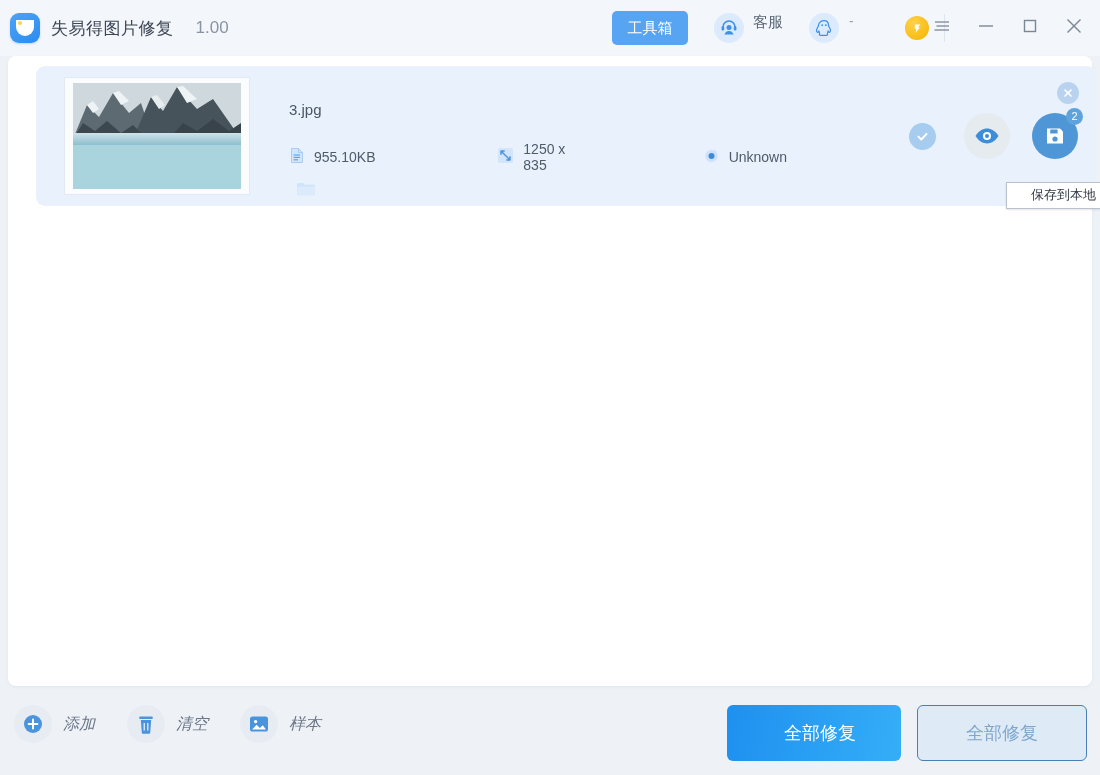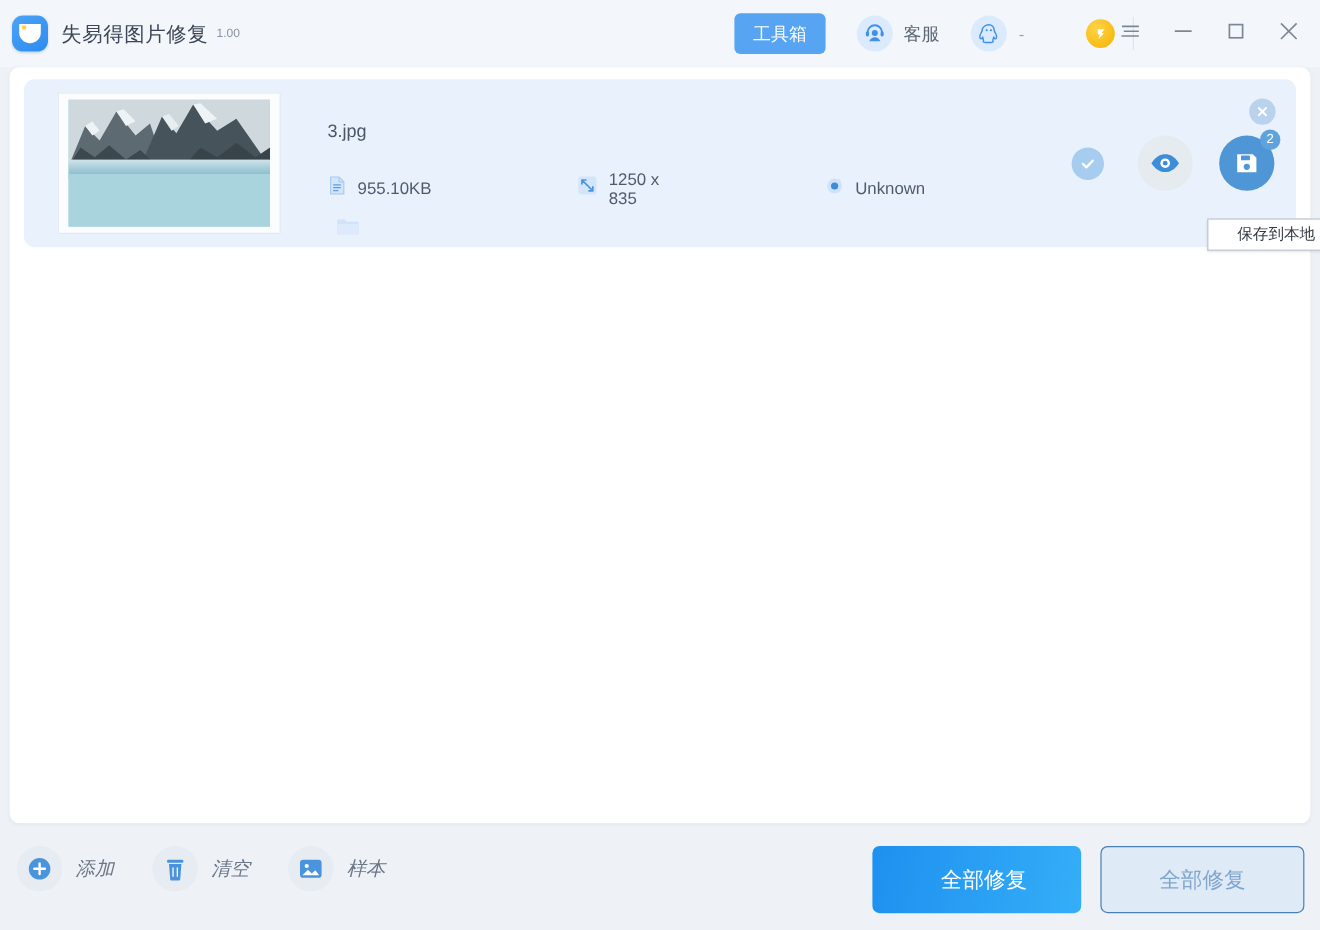--- a/index.html
+++ b/index.html
@@ -38,37 +38,37 @@
   .logo .eye {
     position: absolute; left: 8px; top: 8px;
     width: 4px; height: 4px; border-radius: 50%;
     background: #ffd24d;
   }
   .app-title {
     margin-left: 11px;
     font-size: 17px; color: #3c4656; letter-spacing: .5px;
   }
   .app-version {
-    margin-left: 7px; font-size: 10px; color: #8a93a3;
+    margin-left: 22px; font-size: 17px; color: #8a93a3;
   }
 
   .hdr-center {
     position: absolute; left: 612px; top: 11px;
     display: flex; align-items: center;
   }
   .toolbox-btn {
     width: 76px; height: 34px;
     background: #56a4f2; color: #fff;
     border: none; border-radius: 5px;
     font-size: 15px; font-family: inherit;
     cursor: pointer;
     display: flex; align-items: center; justify-content: center;
   }
   .hdr-item {
-    display: flex; align-items: center;
+    display: flex; 
     margin-left: 26px; cursor: pointer;
   }
   .round-ic {
     width: 30px; height: 30px; border-radius: 50%;
     background: #dbeafd;
     display: flex; align-items: center; justify-content: center;
   }
   .hdr-label {
     margin-left: 9px; font-size: 15px; color: #5b6777;
   }
@@ -99,21 +99,21 @@
   
   .panel {
     position: absolute; left: 8px; top: 56px;
     width: 1084px; height: 630px;
     background: #ffffff;
     border-radius: 8px;
     box-shadow: 0 1px 3px rgba(120,140,170,.10);
   }
 
   .file-card {
-    position: absolute; left: 12px; top: 10px;
+    position: absolute; left: 28px; top: 10px;
     width: 1060px; height: 140px;
     background: #e9f1fd;
     border-radius: 9px;
   }
   .thumb {
     position: absolute; left: 28px; top: 11px;
     width: 186px; height: 118px;
     background: #fbfcfe;
     border: 1px solid #e3e9f2;
     display: flex; align-items: center; justify-content: center;

